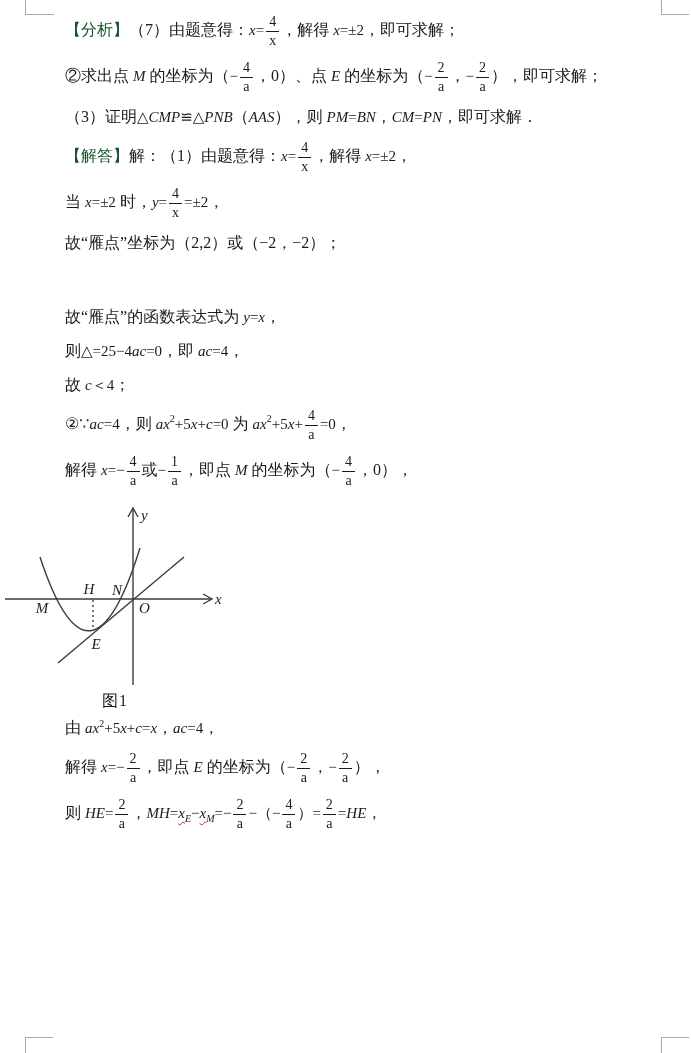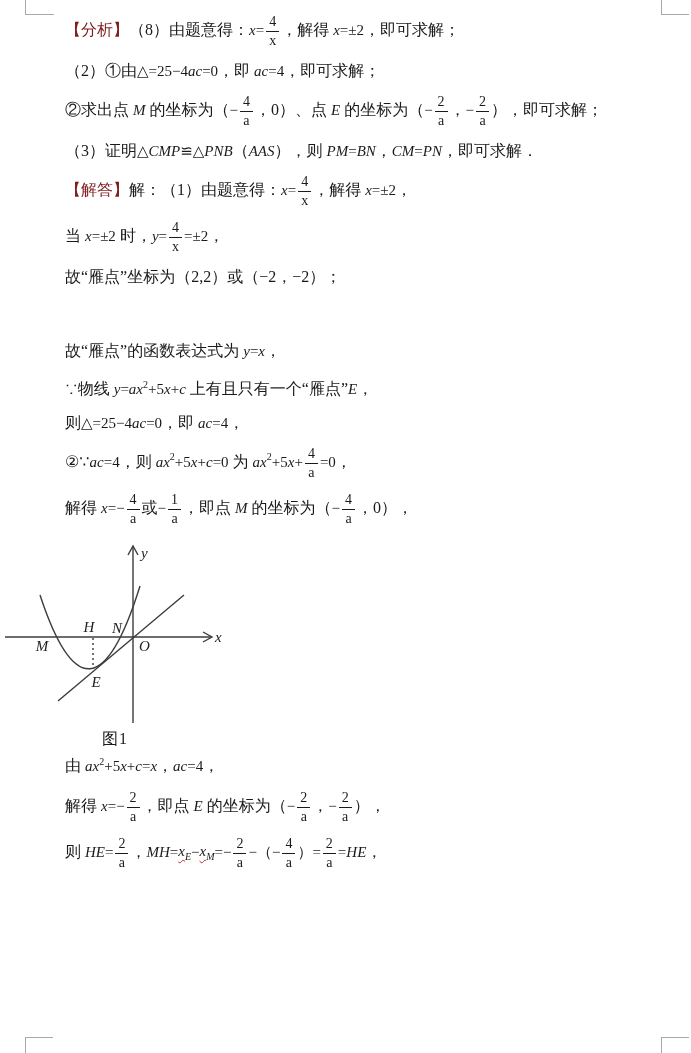--- a/index.html
+++ b/index.html
@@ -17,21 +17,21 @@
 
   #content-top,#content-bottom{position:relative;margin-left:65px;width:575px;}
   #content-top{padding-top:14px;}
 
   .line{
     white-space:pre;line-height:21px;margin-bottom:12px;
     font-size:16px;
   }
   .line.spacer{height:29px;}
   .cn{font-size:16px;}
-  .blue{color:#7f1d1d;}
+  .blue{color:#14532d;}
   .math{font-size:15px;}
   .var{font-size:15px;font-style:italic;}
   sup.sup{font-size:10px;}
   sub{font-size:10px;font-style:italic;}
   .wavy{
     text-decoration-line:underline;text-decoration-style:wavy;
     text-decoration-color:#cc2222;text-decoration-thickness:1px;
     text-underline-offset:3px;
   }
   .frac{
@@ -47,31 +47,30 @@
 </style>
 </head>
 <body>
 
 <div class="crop tl"></div>
 <div class="crop tr"></div>
 <div class="crop bl"></div>
 <div class="crop br"></div>
 
 <div id="content-top">
-    <div class="line"><span class="blue">【分析】</span><span class="cn">（8）由题意得：</span><span class="var">x</span><span class="math">=</span><span class="frac"><span class="num">4</span><span class="den">x</span></span><span class="cn">，解得 </span><span class="var">x</span><span class="math">=±2</span><span class="cn">，即可求解；</span></div>
-    <div class="line"><span class="cn">（2）①由</span><span class="math">△=25−4</span><span class="var">ac</span><span class="math">=0</span><span class="cn">，即 </span><span class="var">ac</span><span class="math">=4</span><span class="cn">，即可求解；</span></div>
+    <div class="line"><span class="blue">【分析】</span><span class="cn">（7）由题意得：</span><span class="var">x</span><span class="math">=</span><span class="frac"><span class="num">4</span><span class="den">x</span></span><span class="cn">，解得 </span><span class="var">x</span><span class="math">=±2</span><span class="cn">，即可求解；</span></div>
     <div class="line"><span class="cn">②求出点 </span><span class="var">M</span><span class="cn"> 的坐标为（</span><span class="math">−</span><span class="frac"><span class="num">4</span><span class="den">a</span></span><span class="cn">，0）、点 </span><span class="var">E</span><span class="cn"> 的坐标为（</span><span class="math">−</span><span class="frac"><span class="num">2</span><span class="den">a</span></span><span class="cn">，</span><span class="math">−</span><span class="frac"><span class="num">2</span><span class="den">a</span></span><span class="cn">），即可求解；</span></div>
     <div class="line"><span class="cn">（3）证明</span><span class="math">△</span><span class="var">CMP</span><span class="math">≌</span><span class="math">△</span><span class="var">PNB</span><span class="cn">（</span><span class="var">AAS</span><span class="cn">），则 </span><span class="var">PM</span><span class="math">=</span><span class="var">BN</span><span class="cn">，</span><span class="var">CM</span><span class="math">=</span><span class="var">PN</span><span class="cn">，即可求解．</span></div>
     <div class="line"><span class="blue">【解答】</span><span class="cn">解：（1）由题意得：</span><span class="var">x</span><span class="math">=</span><span class="frac"><span class="num">4</span><span class="den">x</span></span><span class="cn">，解得 </span><span class="var">x</span><span class="math">=±2</span><span class="cn">，</span></div>
     <div class="line"><span class="cn">当 </span><span class="var">x</span><span class="math">=±2</span><span class="cn"> 时，</span><span class="var">y</span><span class="math">=</span><span class="frac"><span class="num">4</span><span class="den">x</span></span><span class="math">=±2</span><span class="cn">，</span></div>
     <div class="line"><span class="cn">故“雁点”坐标为（2,2）或（−2，−2）；</span></div>
     <div class="line spacer"></div>
     <div class="line"><span class="cn">故“雁点”的函数表达式为 </span><span class="var">y</span><span class="math">=</span><span class="var">x</span><span class="cn">，</span></div>
-    <div class="line"><span class="cn">∵物线 </span><span class="var">y</span><span class="math">=</span><span class="var">ax</span><sup class="sup">2</sup><span class="math">+5</span><span class="var">x</span><span class="math">+</span><span class="var">c</span><span class="cn"> 上有且只有一个“雁点”</span><span class="var">E</span><span class="cn">，</span></div>
     <div class="line"><span class="cn">则</span><span class="math">△=25−4</span><span class="var">ac</span><span class="math">=0</span><span class="cn">，即 </span><span class="var">ac</span><span class="math">=4</span><span class="cn">，</span></div>
+    <div class="line"><span class="cn">故 </span><span class="var">c</span><span class="math">＜4</span><span class="cn">；</span></div>
     <div class="line"><span class="cn">②∵</span><span class="var">ac</span><span class="math">=4</span><span class="cn">，则 </span><span class="var">ax</span><sup class="sup">2</sup><span class="math">+5</span><span class="var">x</span><span class="math">+</span><span class="var">c</span><span class="math">=0</span><span class="cn"> 为 </span><span class="var">ax</span><sup class="sup">2</sup><span class="math">+5</span><span class="var">x</span><span class="math">+</span><span class="frac"><span class="num">4</span><span class="den">a</span></span><span class="math">=0</span><span class="cn">，</span></div>
     <div class="line"><span class="cn">解得 </span><span class="var">x</span><span class="math">=−</span><span class="frac"><span class="num">4</span><span class="den">a</span></span><span class="cn">或</span><span class="math">−</span><span class="frac"><span class="num">1</span><span class="den">a</span></span><span class="cn">，即点 </span><span class="var">M</span><span class="cn"> 的坐标为（</span><span class="math">−</span><span class="frac"><span class="num">4</span><span class="den">a</span></span><span class="cn">，0），</span></div>
   </div>
 
 <div id="figure-wrap">
   <svg id="figure-svg" width="250" height="185" viewBox="0 0 250 185">
 
     <line x1="10" y1="99" x2="216" y2="99" stroke="#3c3c3c" stroke-width="1.4"></line>
     <polyline points="208,94 217,99 208,104" fill="none" stroke="#3c3c3c" stroke-width="1.4"></polyline>
     <line x1="138" y1="9" x2="138" y2="185" stroke="#3c3c3c" stroke-width="1.4"></line>

